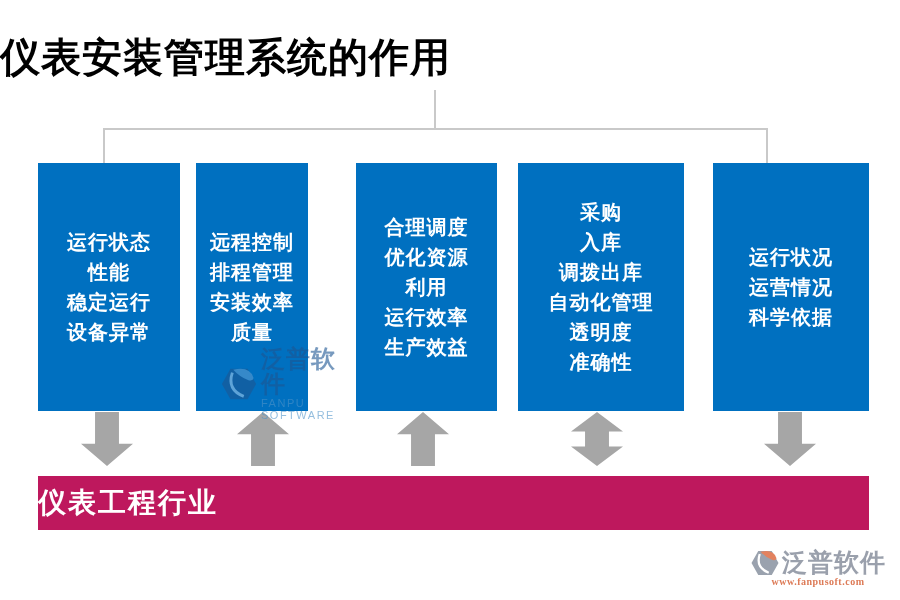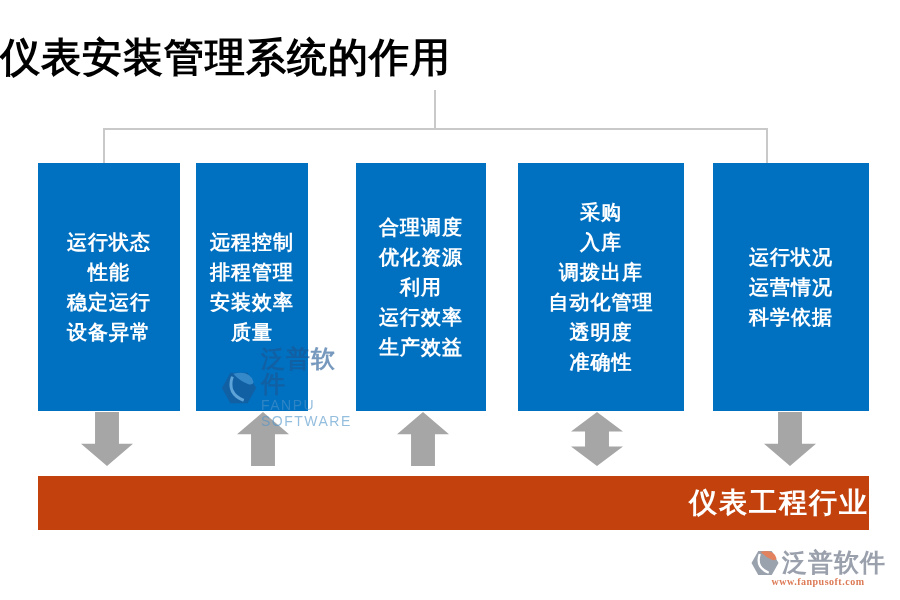--- a/index.html
+++ b/index.html
@@ -22,46 +22,46 @@
   .box{
     position:absolute;top:163px;height:248px;background:#0070c0;
     display:flex;align-items:center;justify-content:center;
   }
   .box-text{
     color:#ffffff;font-size:20px;font-weight:bold;line-height:30px;
     text-align:center;letter-spacing:1px;position:relative;z-index:2;
   }
   .b1{left:38px;width:142px;}
   .b2{left:196px;width:112px;justify-content:center;}
-  .b3{left:356px;width:130px;}
+  .b3{left:356px;width:141px;}
   .b4{left:518px;width:166px;}
   .b5{left:713px;width:156px;}
   
   .arrow{position:absolute;top:412px;width:52px;height:54px;background:#a6a6a6;}
   .a1{left:81px;} .a2{left:237px;} .a3{left:397px;} .a4{left:571px;} .a5{left:764px;}
   .arrow-down{clip-path:polygon(27% 0,73% 0,73% 59%,100% 59%,50% 100%,0 59%,27% 59%);}
   .arrow-up{clip-path:polygon(50% 0,100% 41%,73% 41%,73% 100%,27% 100%,27% 41%,0 41%);}
   .arrow-updown{clip-path:polygon(50% 0,100% 36%,73% 36%,73% 64%,100% 64%,50% 100%,0 64%,27% 64%,27% 36%,0 36%);}
   
   .industry-bar{
-    position:absolute;left:38px;top:476px;width:831px;height:54px;background:#c2410c;
-    display:flex;align-items:center;justify-content:flex-end;
+    position:absolute;left:38px;top:476px;width:831px;height:54px;background:#be185d;
+    display:flex;align-items:center;justify-content:flex-start;
   }
   .industry-bar .bar-label{
     color:#fff;font-size:28px;font-weight:bold;letter-spacing:2px;
   }
   
   .watermark{
     position:absolute;left:220px;top:347px;width:130px;display:flex;align-items:center;
     z-index:3;opacity:0.6;pointer-events:none;
   }
   .watermark .wm-icon{width:38px;height:38px;flex:0 0 38px;}
   .wm-texts{display:flex;flex-direction:column;margin-left:3px;}
   .wm-brand{font-size:24px;font-weight:bold;color:#1d5693;line-height:25px;letter-spacing:1px;}
-  .wm-sub{font-size:14px;color:#4e93c9;letter-spacing:1.5px;font-family:"Liberation Sans",sans-serif;}
+  .wm-sub{font-size:11px;color:#4e93c9;letter-spacing:1.5px;font-family:"Liberation Sans",sans-serif;}
   
   .footer-brand{
     position:absolute;right:14px;top:548px;display:flex;flex-direction:column;align-items:center;
   }
   .fb-row{display:flex;align-items:center;}
   .fb-icon{width:30px;height:30px;flex:0 0 30px;}
   .fb-brand{font-size:25px;font-weight:bold;color:#9aa0ac;letter-spacing:1px;line-height:30px;margin-left:2px;}
   .fb-url{font-size:10px;font-weight:bold;color:#dd7b57;letter-spacing:0.5px;margin-top:-2px;}
 </style>
 </head>

